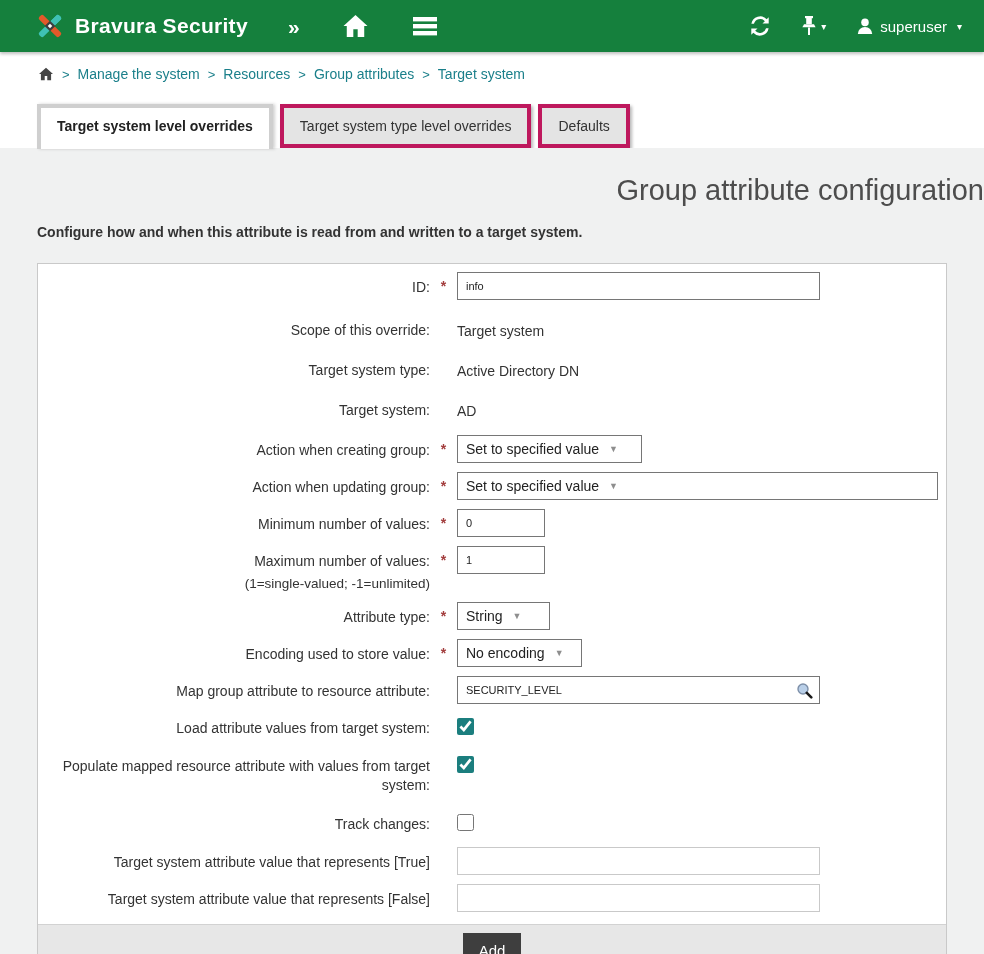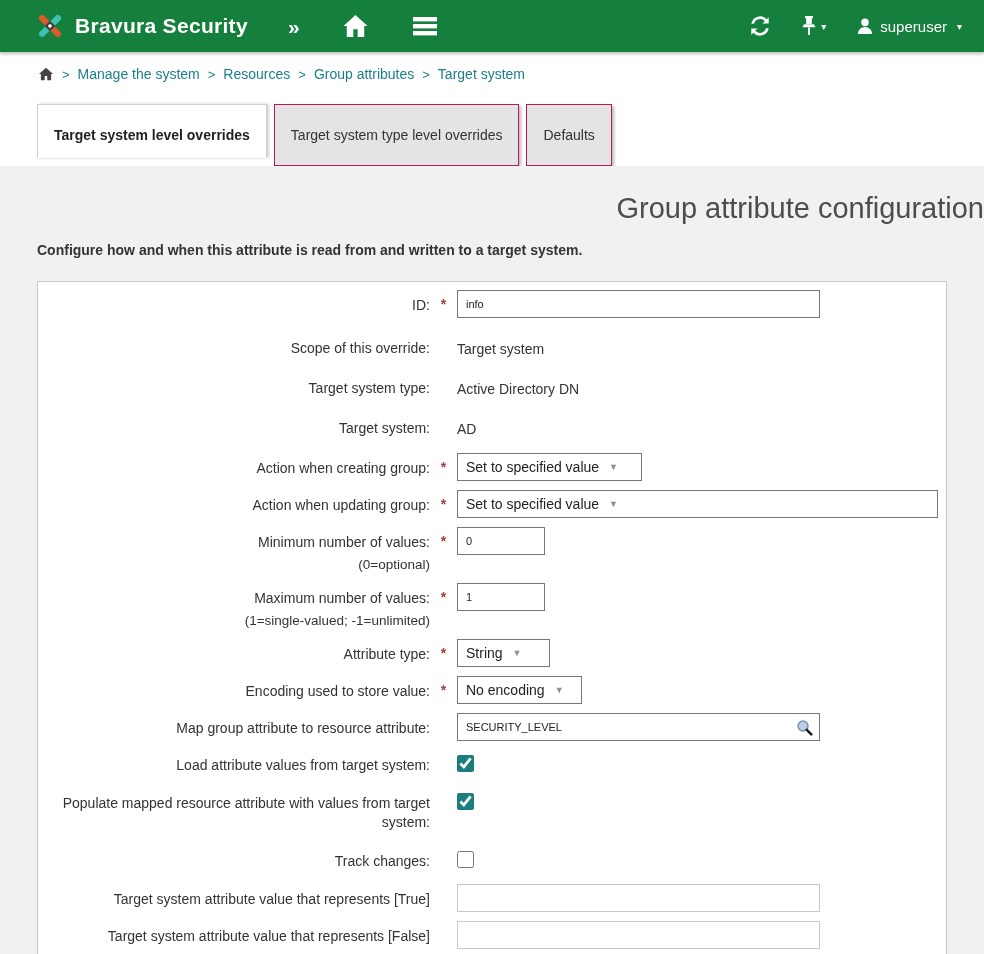--- a/index.html
+++ b/index.html
@@ -30,21 +30,21 @@
     background:#fff; padding:14px 0 13px 38px; font-size:14px;
     display:flex; align-items:center; gap:8px;
   }
   .crumb-home { display:flex; align-items:center; cursor:pointer; }
   .crumb-sep { color:#1a7f8a; font-size:13px; }
   .crumb-link { color:#1a7f8a; text-decoration:none; cursor:pointer; }
 
   
   .tabbar { background:#fff; display:flex; align-items:flex-start; padding:9px 0 0 37px; }
   .tab {
-    background:#e4e4e4; border:1px solid #be185d; padding:22px 16px;
+    background:#e4e4e4; border:4px solid #be185d; padding:10px 16px;
     font-size:14px; color:#333; margin-right:7px; cursor:pointer;
     box-shadow:2px 2px 3px rgba(0,0,0,0.28); white-space:nowrap;
   }
   .tab.active {
     background:#fff; font-weight:bold; color:#222; border-color:#cfcfcf;
     border-bottom:none; padding-bottom:15px; margin-bottom:-4px;
     box-shadow:2px 0 3px rgba(0,0,0,0.18); position:relative; z-index:2;
   }
 
   
@@ -236,21 +236,20 @@
           <div class="fselect sel-2">
             <span>Set to specified value</span>
             <span class="caret">▼</span>
           </div>
         </div>
       </div>
 
       <div class="frow">
         <div class="lbl">
           <span>Minimum number of values:</span>
-          <span class="sub">(0=optional)</span>
         </div>
         <div class="req">*</div>
         <div class="ctrl">
           <input class="txt w-sm" type="text" value="0" style="">
         </div>
       </div>
 
       <div class="frow">
         <div class="lbl">
           <span>Maximum number of values:</span>

